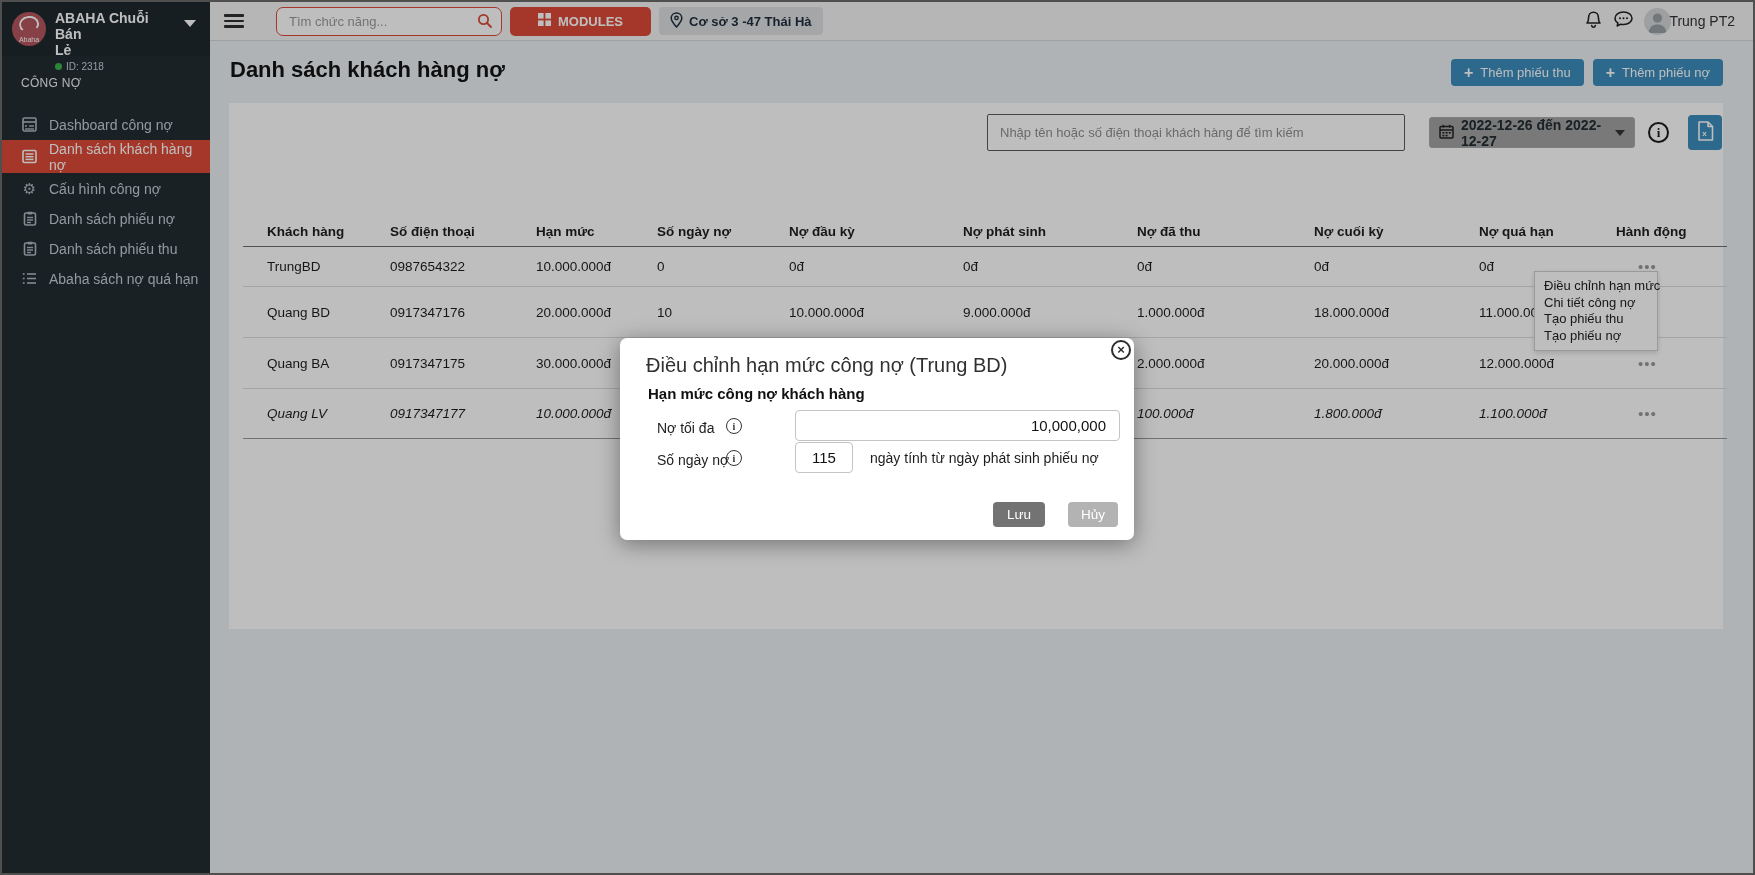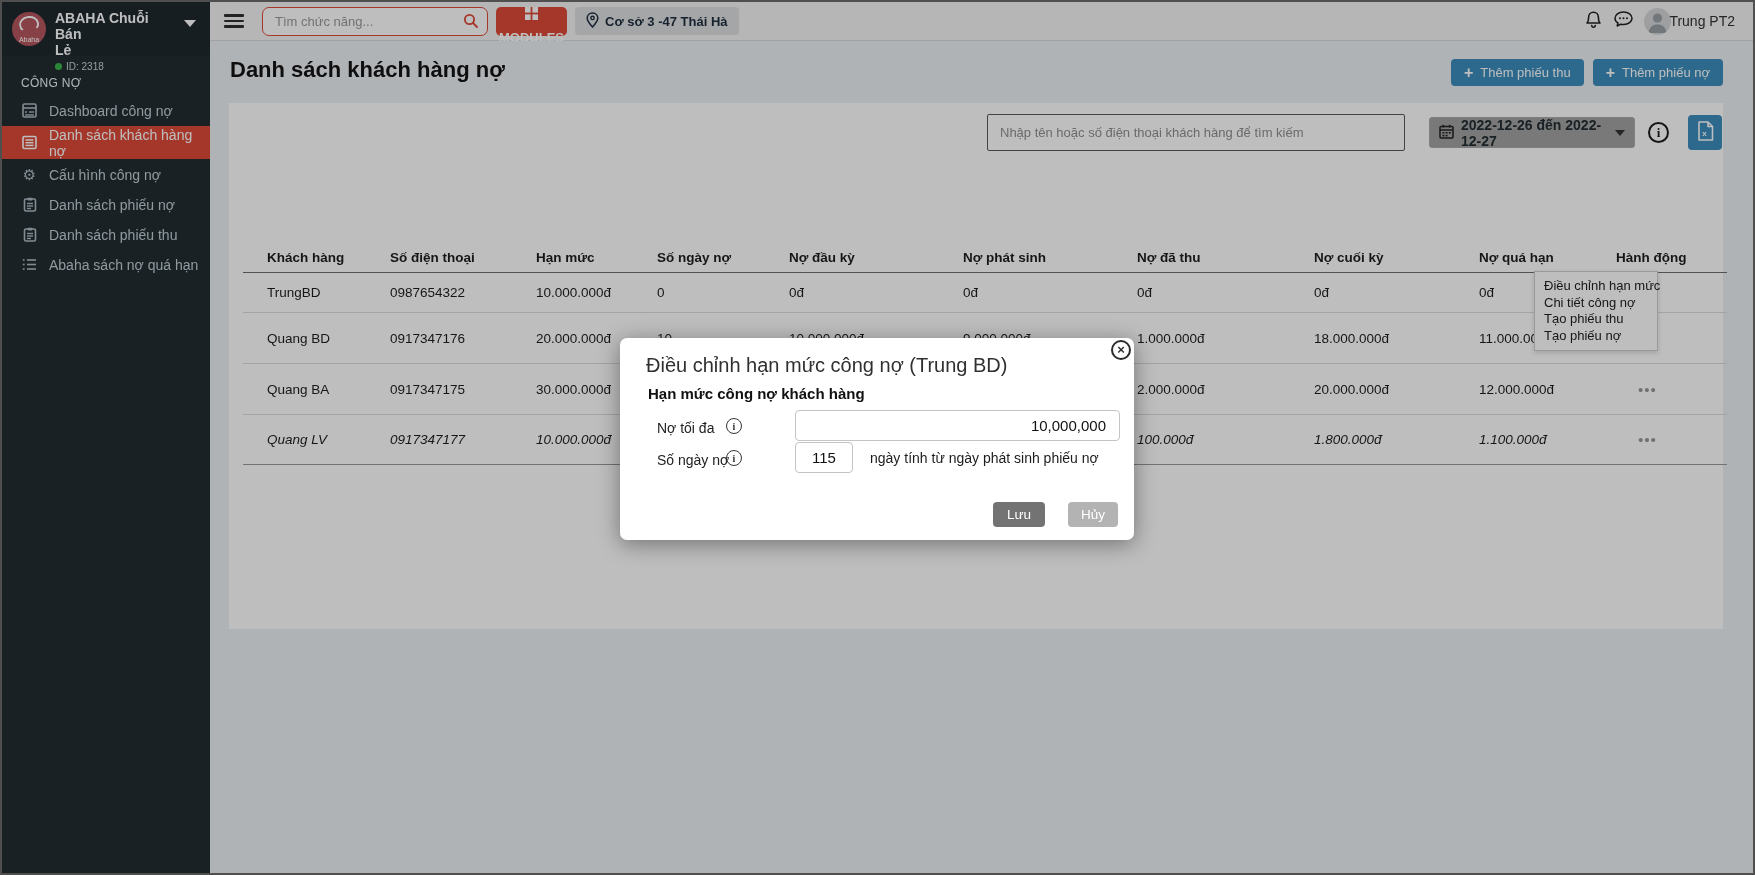--- a/index.html
+++ b/index.html
@@ -15,37 +15,37 @@
   .sidebar-header { height:54px; background:#1f292e; display:flex; align-items:flex-start; padding:8px 10px 0 10px; position:relative; }
   .logo-circle { width:34px; height:34px; border-radius:50%; background:#b5565f; color:#fff; position:relative; flex:0 0 auto; margin-top:2px; overflow:hidden;}
   .logo-circle .logo-art { position:absolute; left:7px; top:4px; width:20px; height:16px; border:2px solid #fff; border-radius:50% 50% 45% 45%; border-bottom-color:transparent; transform:rotate(-8deg); }
   .logo-circle .logo-word { position:absolute; bottom:3px; width:100%; text-align:center; font-size:7px; color:#fff; }
   .brand-block { margin-left:9px; color:#fff; width:118px; }
   .brand-name { font-size:14px; font-weight:bold; line-height:1.15; }
   .brand-id { font-size:10px; color:#c9d4da; margin-top:3px; display:flex; align-items:center; gap:4px; }
   .dot-green { width:7px; height:7px; border-radius:50%; background:#39b54a; display:inline-block; }
   .caret-down { width:0; height:0; border-left:6px solid transparent; border-right:6px solid transparent; border-top:7px solid #fff; position:absolute; right:14px; top:18px; }
   .section-label { color:#eef3f5; font-size:12px; padding:20px 0 6px 19px; letter-spacing:.3px; }
-  .nav { }
+  .nav { margin-top:14px; }
   .nav-item { display:flex; align-items:center; gap:11px; height:29px; padding-left:19px; color:#c2cfd6; font-size:14px; cursor:pointer; margin-bottom:1px; }
   .nav-item .nicon { width:17px; height:17px; display:flex; align-items:center; justify-content:center; color:#aebcc4; font-size:15px; flex:0 0 auto; }
   .nav-item.active { background:#dd4b39; color:#fff; height:33px; }
   .nav-item.active .nicon { color:#fff; }
   .nav-item svg { display:block; }
 
   
   .main { position:absolute; left:208px; top:0; right:0; bottom:0; }
   .topbar { position:absolute; left:0; top:0; right:0; height:39px; background:#f4f4f4; border-bottom:1px solid #d9d9d9; display:flex; align-items:center; }
   .hamburger { margin-left:14px; width:20px; display:flex; flex-direction:column; gap:3px; cursor:pointer; }
   .hamburger i { display:block; height:2.5px; background:#2f2f2f; border-radius:1px; }
-  .top-search { position:relative; margin-left:18px; width:226px; }
+  .top-search { position:relative; margin-left:32px; width:226px; }
   .top-search input { width:100%; height:29px; border:1.5px solid #dd4b39; border-radius:7px; padding:0 30px 0 12px; font-size:13px; background:#fff; color:#333; outline:none; }
   .top-search input::placeholder { color:#9a9a9a; }
   .top-search .mag { position:absolute; right:9px; top:6px; }
-  .btn-modules { margin-left:8px; height:29px; background:#dd4b39; color:#fff; border:none; border-radius:5px; font-size:13px; font-weight:bold; display:flex; align-items:center; gap:7px; padding:0 3px; cursor:pointer;flex-direction:column; }
+  .btn-modules { margin-left:8px; height:29px; background:#dd4b39; color:#fff; border:none; border-radius:5px; font-size:13px; font-weight:bold; display:flex; align-items:center; gap:7px; padding:0 28px; cursor:pointer; }
   .chip-location { margin-left:8px; height:28px; background:#dcdfe2; border-radius:4px; display:flex; align-items:center; gap:6px; padding:0 11px; font-size:13px; font-weight:bold; color:#1f2d3d; cursor:pointer; }
   .topbar-right { margin-left:auto; display:flex; align-items:center; gap:10px; padding-right:18px; }
   .icon-btn { background:none; border:none; cursor:pointer; display:flex; align-items:center; }
   .avatar { width:27px; height:27px; border-radius:50%; background:#d4d6d8; display:flex; align-items:center; justify-content:center; overflow:hidden; }
   .username { font-size:14px; color:#333; margin-left:-12px; }
 
   
   .content { position:absolute; left:0; top:39px; right:0; bottom:0; background:#ecf0f5; }
   .page-title { position:absolute; left:20px; top:16px; font-size:22px; color:#141414; }
   .page-actions { position:absolute; right:30px; top:18px; display:flex; gap:9px; }
@@ -57,21 +57,21 @@
   .filter-input { position:absolute; left:758px; top:11px; width:418px; height:37px; border:1.5px solid #5a5a5a; border-radius:2px; background:#fff; font-size:13px; padding:0 12px; color:#0c4a6e; outline:none; }
   .filter-input::placeholder { color:#8f8f8f; }
   .daterange { position:absolute; left:1200px; top:14px; width:206px; height:31px; border:1px solid #a9a9a9; border-radius:3px; background:#a3a3a3; display:flex; align-items:center; gap:7px; padding:0 9px; font-size:14px; font-weight:bold; color:#222d32; cursor:pointer; }
   .daterange .caret { width:0;height:0;border-left:5px solid transparent;border-right:5px solid transparent;border-top:6px solid #333; margin-left:3px;}
   .info-circ { position:absolute; left:1419px; top:19px; width:21px; height:21px; border:2px solid #1d1d1d; border-radius:50%; color:#1d1d1d; font-size:13px; font-weight:bold; display:flex; align-items:center; justify-content:center; font-family:"Liberation Serif", serif; cursor:pointer; }
   .btn-excel { position:absolute; left:1459px; top:12px; width:34px; height:35px; background:#3c8dbc; border:none; border-radius:4px; display:flex; align-items:center; justify-content:center; cursor:pointer; }
 
   
   .tbl { position:absolute; left:14px; top:114px; width:1484px; font-size:13.5px; color:#1e1e1e; }
   .trow { display:grid; grid-template-columns:123px 146px 121px 132px 174px 174px 177px 165px 137px 111px; align-items:center; padding-left:24px; }
-  .trow.head { height:30px; font-weight:bold; border-bottom:1.5px solid #6e6e6e; font-size:13.5px;margin-top:26px; }
+  .trow.head { height:30px; font-weight:bold; border-bottom:1.5px solid #6e6e6e; font-size:13.5px; }
   .trow.r { border-bottom:1px solid #dcdcdc; }
   .trow.r1 { height:40px; }
   .trow.r2, .trow.r3 { height:51px; }
   .trow.r4 { height:50px; border-bottom:1.5px solid #9a9a9a;font-style:italic; }
   .dots { color:#9a9a9a; font-size:15px; letter-spacing:1px; cursor:pointer; padding-left:22px; }
 
   
   .row-menu { position:absolute; left:1324px; top:230px; width:124px; background:#fff; border:1px solid #cfcfcf; box-shadow:0 2px 5px rgba(0,0,0,.15); padding:6px 9px; z-index:5; }
   .row-menu .mi { font-size:13px; color:#222; line-height:16.5px; white-space:nowrap; cursor:pointer; }
 

